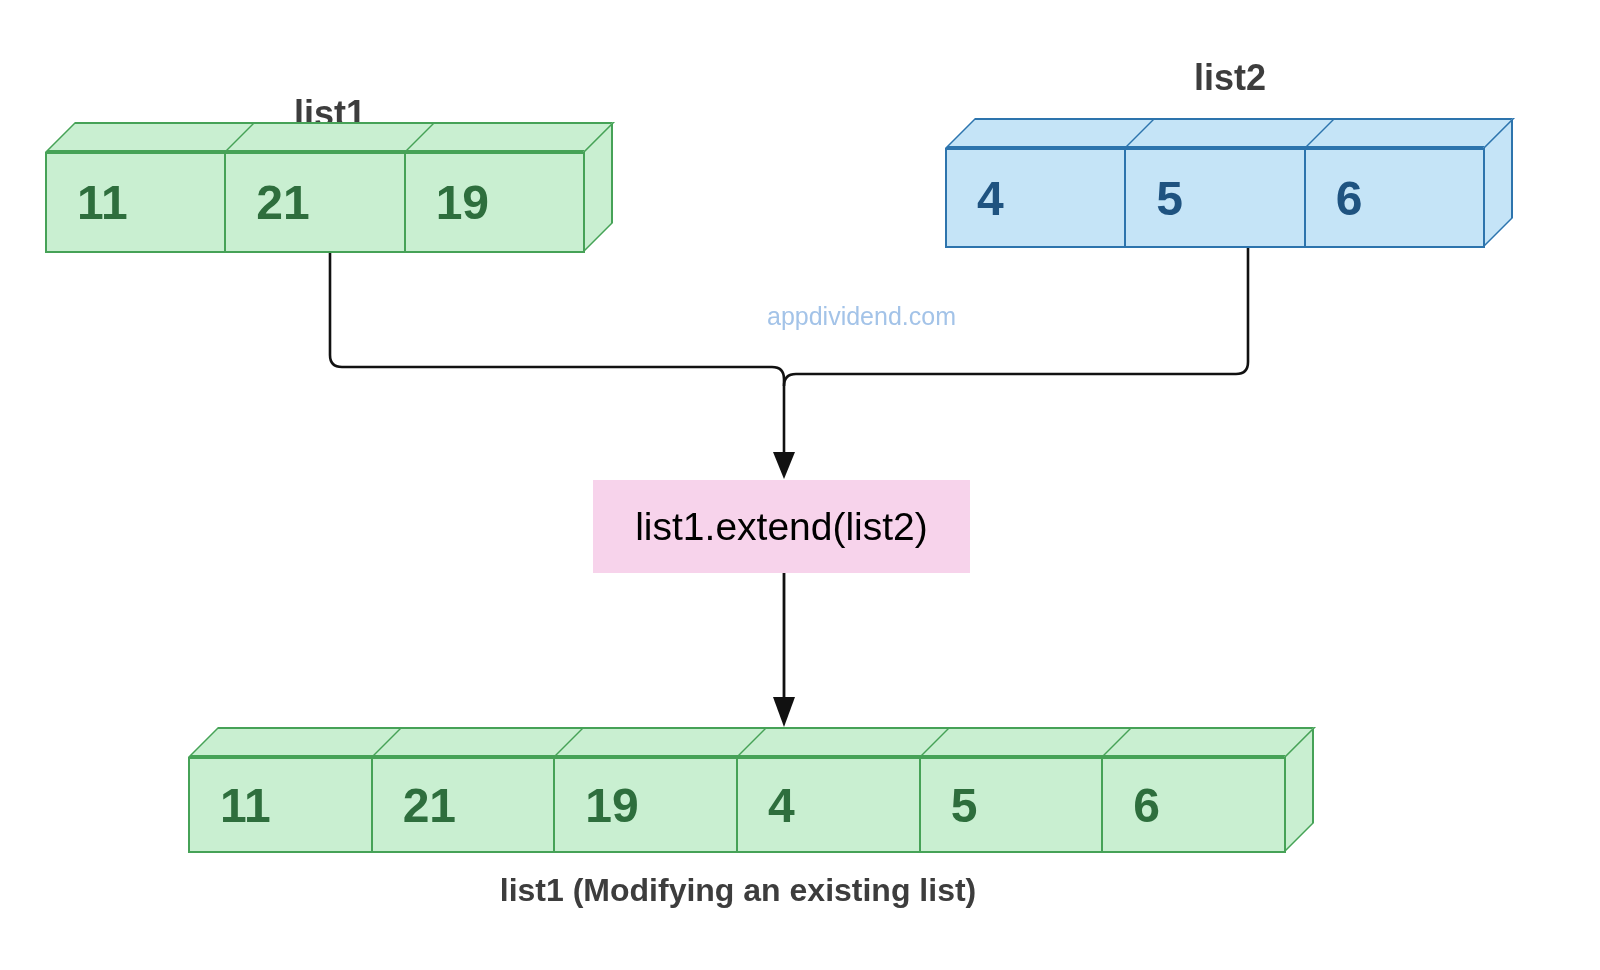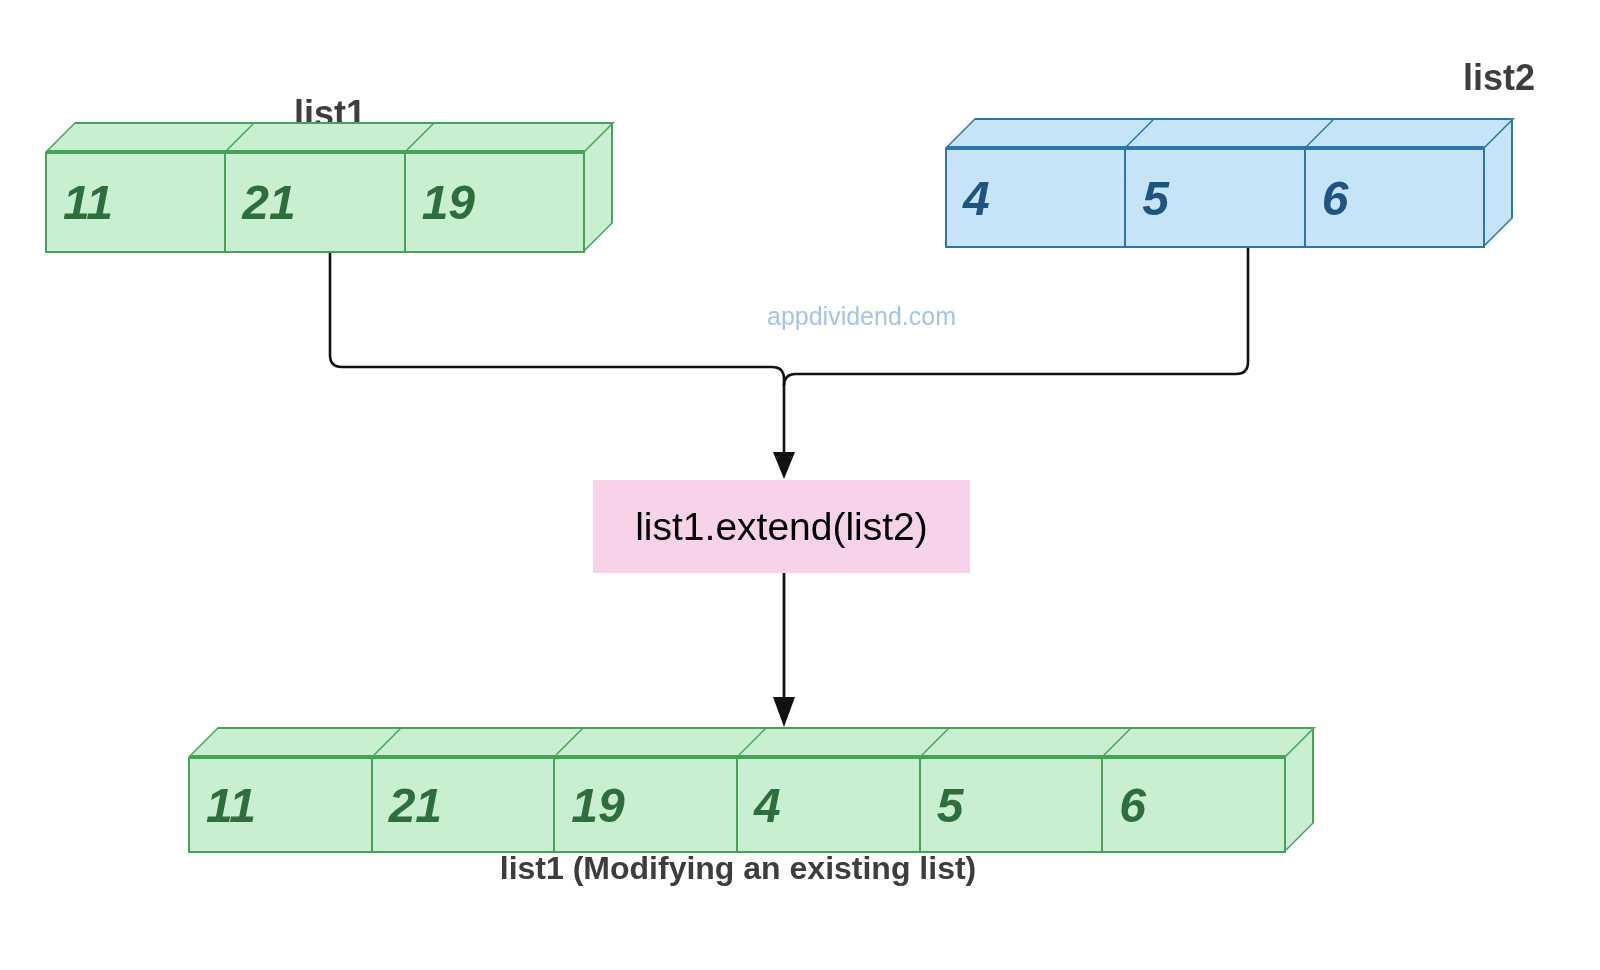--- a/index.html
+++ b/index.html
@@ -7,21 +7,21 @@
     position:relative;width:1600px;height:970px;background:#ffffff;overflow:hidden;
     font-family:"Liberation Sans","DejaVu Sans",sans-serif;
   }
   .connectors{position:absolute;left:0;top:0;width:1600px;height:970px;}
 
   
   .face{position:absolute;box-sizing:border-box;}
   .front{display:flex;}
   .cell{
     flex:1 1 0;display:flex;align-items:center;box-sizing:border-box;
-    padding-left:16px;font-weight:600;font-style:italic;
+    padding-left:30px;font-weight:600;
   }
   .topface{display:flex;transform:skewX(-45deg);transform-origin:bottom left;}
   .tseg{flex:1 1 0;box-sizing:border-box;}
   .rightface{transform:skewY(-45deg);transform-origin:top left;}
 
   
   .green .front,.green .topface,.green .rightface{background:#c9efd1;border:2.5px solid #46a257;}
   .green .cell{border-right:2.5px solid #46a257;color:#2e6e3d;}
   .green .cell:last-child{border-right:none;}
   .green .tseg{border-right:2.5px solid #46a257;}
@@ -49,23 +49,23 @@
 
   .b1 .cell,.b2 .cell{font-size:48px;}
   .b3 .cell{font-size:48px;}
 
   
   .list-title{
     position:absolute;text-align:center;color:#3d3d3d;
     font-size:36px;font-weight:600;line-height:40px;
   }
   .title1{left:45px;top:70px;width:570px;margin-top:24px;}
-  .title2{left:965px;top:58px;width:570px;text-align:right;}
+  .title2{left:945px;top:58px;width:570px;}
   .result-label{
-    position:absolute;left:173px;top:850px;width:1130px;text-align:center;
+    position:absolute;left:173px;top:872px;width:1130px;text-align:center;
     color:#3d3d3d;font-size:32px;font-weight:600;
   }
 
   
   .op-box{
     position:absolute;left:593px;top:480px;width:377px;height:93px;
     background:#f7d3eb;color:#000000;font-size:39px;font-weight:400;
     display:flex;align-items:center;justify-content:center;white-space:nowrap;
   }
 

